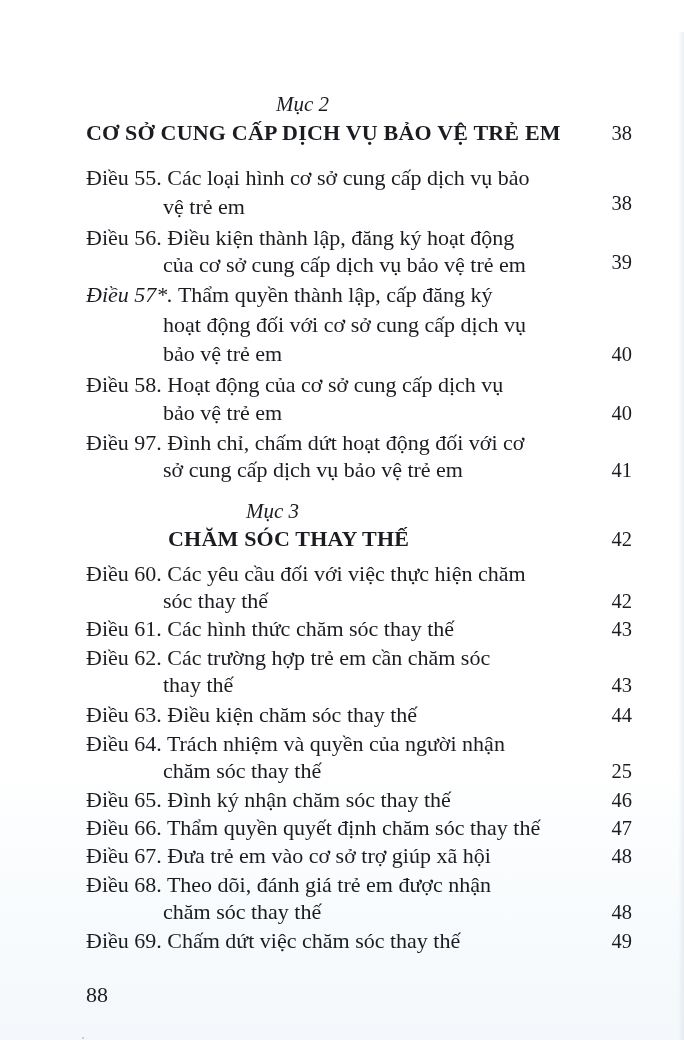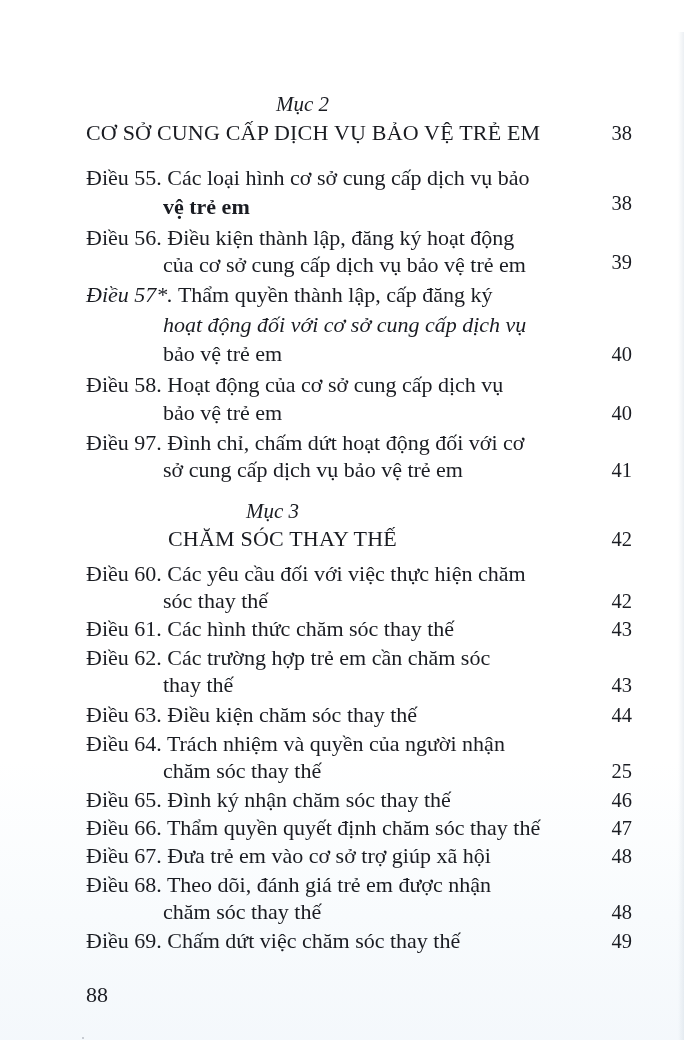--- a/index.html
+++ b/index.html
@@ -51,20 +51,21 @@
     white-space: nowrap;
   }
   .section-title {
     position: absolute;
     font-family: "Liberation Serif", serif;
     font-size: 22px;
     line-height: 26px;
     letter-spacing: 0.2px;
     color: #1a1c22;
     white-space: nowrap;
+    font-weight: bold;
   }
   .line {
     position: absolute;
     font-family: "Liberation Serif", serif;
     font-size: 22px;
     line-height: 26px;
     color: #1a1c22;
     white-space: nowrap;
   }
   .line .lead {
@@ -107,35 +108,35 @@
   <div class="toc">
 
     <div class="section-label" style="left:276px; top:60px;">Mục 2</div>
     <div class="section-title" style="left:86px; top:88px;">CƠ SỞ CUNG CẤP DỊCH VỤ BẢO VỆ TRẺ EM</div>
     <div class="pg" style="top:88px;">38</div>
 
     <div class="line" style="left:86px; top:133px;">
       <span class="lead">Điều 55.</span>
       <span>Các loại hình cơ sở cung cấp dịch vụ bảo</span>
     </div>
-    <div class="line" style="left:163px; top:162px;font-weight:bold;">vệ trẻ em</div>
+    <div class="line" style="left:163px; top:162px;">vệ trẻ em</div>
     <div class="pg" style="top:158px;">38</div>
 
     <div class="line" style="left:86px; top:193px;">
       <span class="lead">Điều 56.</span>
       <span>Điều kiện thành lập, đăng ký hoạt động</span>
     </div>
     <div class="line" style="left:163px; top:220px;">của cơ sở cung cấp dịch vụ bảo vệ trẻ em</div>
     <div class="pg" style="top:217px;">39</div>
 
     <div class="line" style="left:86px; top:250px;">
       <span class="lead italic">Điều 57*.</span>
       <span>Thẩm quyền thành lập, cấp đăng ký</span>
     </div>
-    <div class="line" style="left:163px; top:280px;font-style:italic;">hoạt động đối với cơ sở cung cấp dịch vụ</div>
+    <div class="line" style="left:163px; top:280px;">hoạt động đối với cơ sở cung cấp dịch vụ</div>
     <div class="line" style="left:163px; top:309px;">bảo vệ trẻ em</div>
     <div class="pg" style="top:309px;">40</div>
 
     <div class="line" style="left:86px; top:340px;">
       <span class="lead">Điều 58.</span>
       <span>Hoạt động của cơ sở cung cấp dịch vụ</span>
     </div>
     <div class="line" style="left:163px; top:368px;">bảo vệ trẻ em</div>
     <div class="pg" style="top:368px;">40</div>
 

